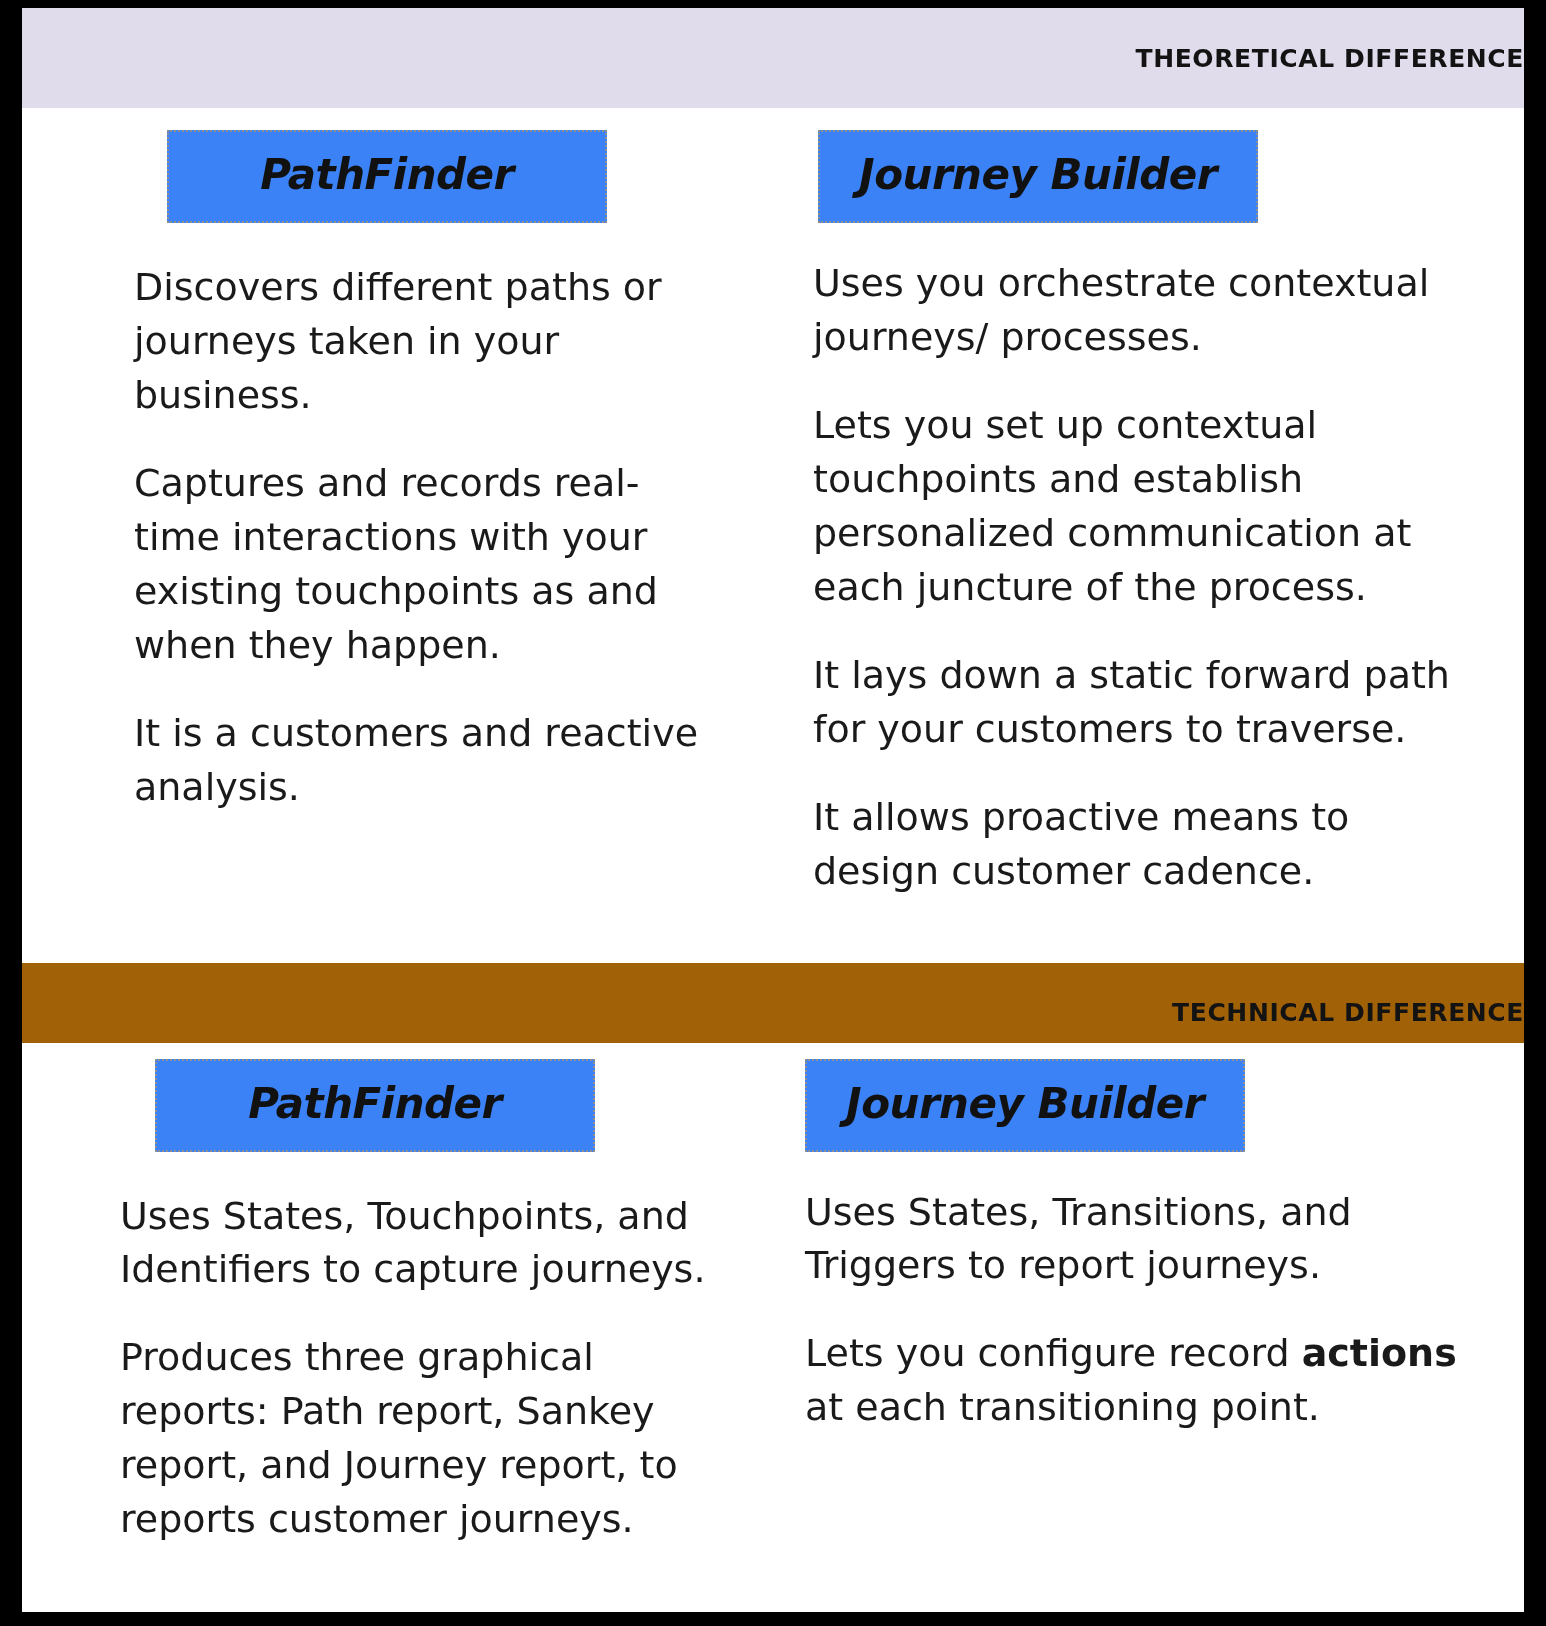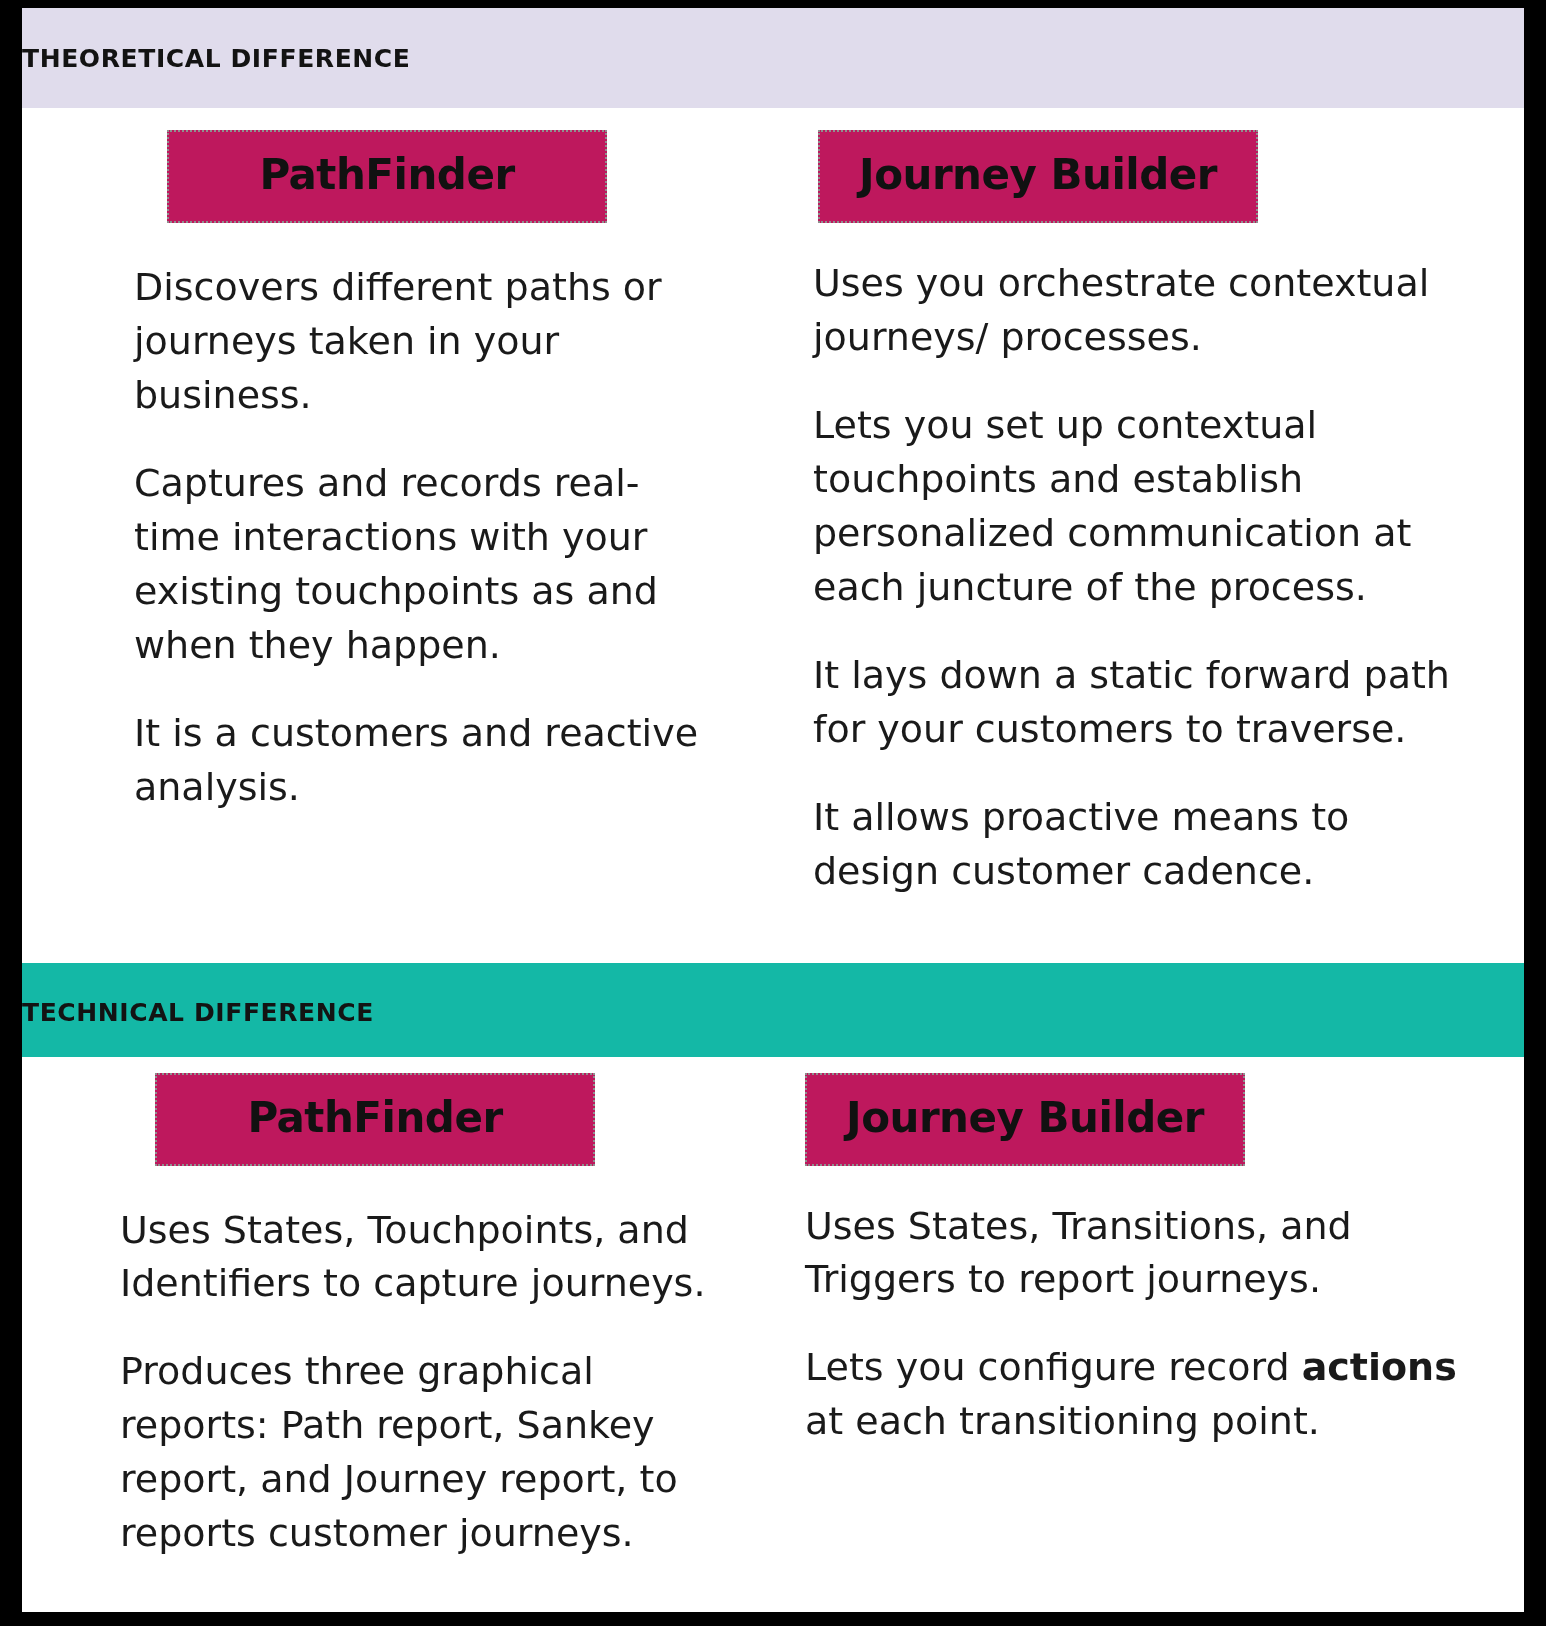--- a/index.html
+++ b/index.html
@@ -18,55 +18,56 @@
     left: 22px;
     top: 8px;
     width: 1502px;
     height: 1604px;
     background: #ffffff;
     box-sizing: border-box;
   }
   .band {
     width: 100%;
     box-sizing: border-box;
-    text-align: left;
+    text-align: right;
     font-weight: bold;
     font-size: 25px;
     letter-spacing: 0.6px;
     color: #131313;
     font-family: "DejaVu Sans", sans-serif;
   }
   .band-theoretical {
     background: #e0dcec;
     padding: 36px 0 35px 0;
   }
   .band-technical {
-    background: #14b8a6;
-    padding: 35px 0 30px 0;
+    background: #a16207;
+    padding: 35px 0 16px 0;
   }
   .columns {
     display: flex;
     width: 100%;
     box-sizing: border-box;
   }
   .col {
     width: 50%;
     box-sizing: border-box;
   }
   .col-left { padding-left: 0px; }
   .col-right { padding-left: 0px; }
 
   .title-box {
     border: 2px dotted #8f8f8f;
-    background: #be185d;
+    background: #3b82f6;
     text-align: center;
     box-sizing: border-box;
     font-family: "DejaVu Sans", sans-serif;
     font-size: 42px;
     font-weight: bold;
+    font-style: italic;
     color: #111111;
     letter-spacing: -0.5px;
     padding: 18px 0 22px 0;
   }
   .tb-1 { margin: 22px 0 0 145px; width: 440px; }
   .tb-2 { margin: 22px 0 0 45px; width: 440px; }
   .tb-3 { margin: 16px 0 0 133px; width: 440px; }
   .tb-4 { margin: 16px 0 0 32px; width: 440px; }
 
   .bullets {

